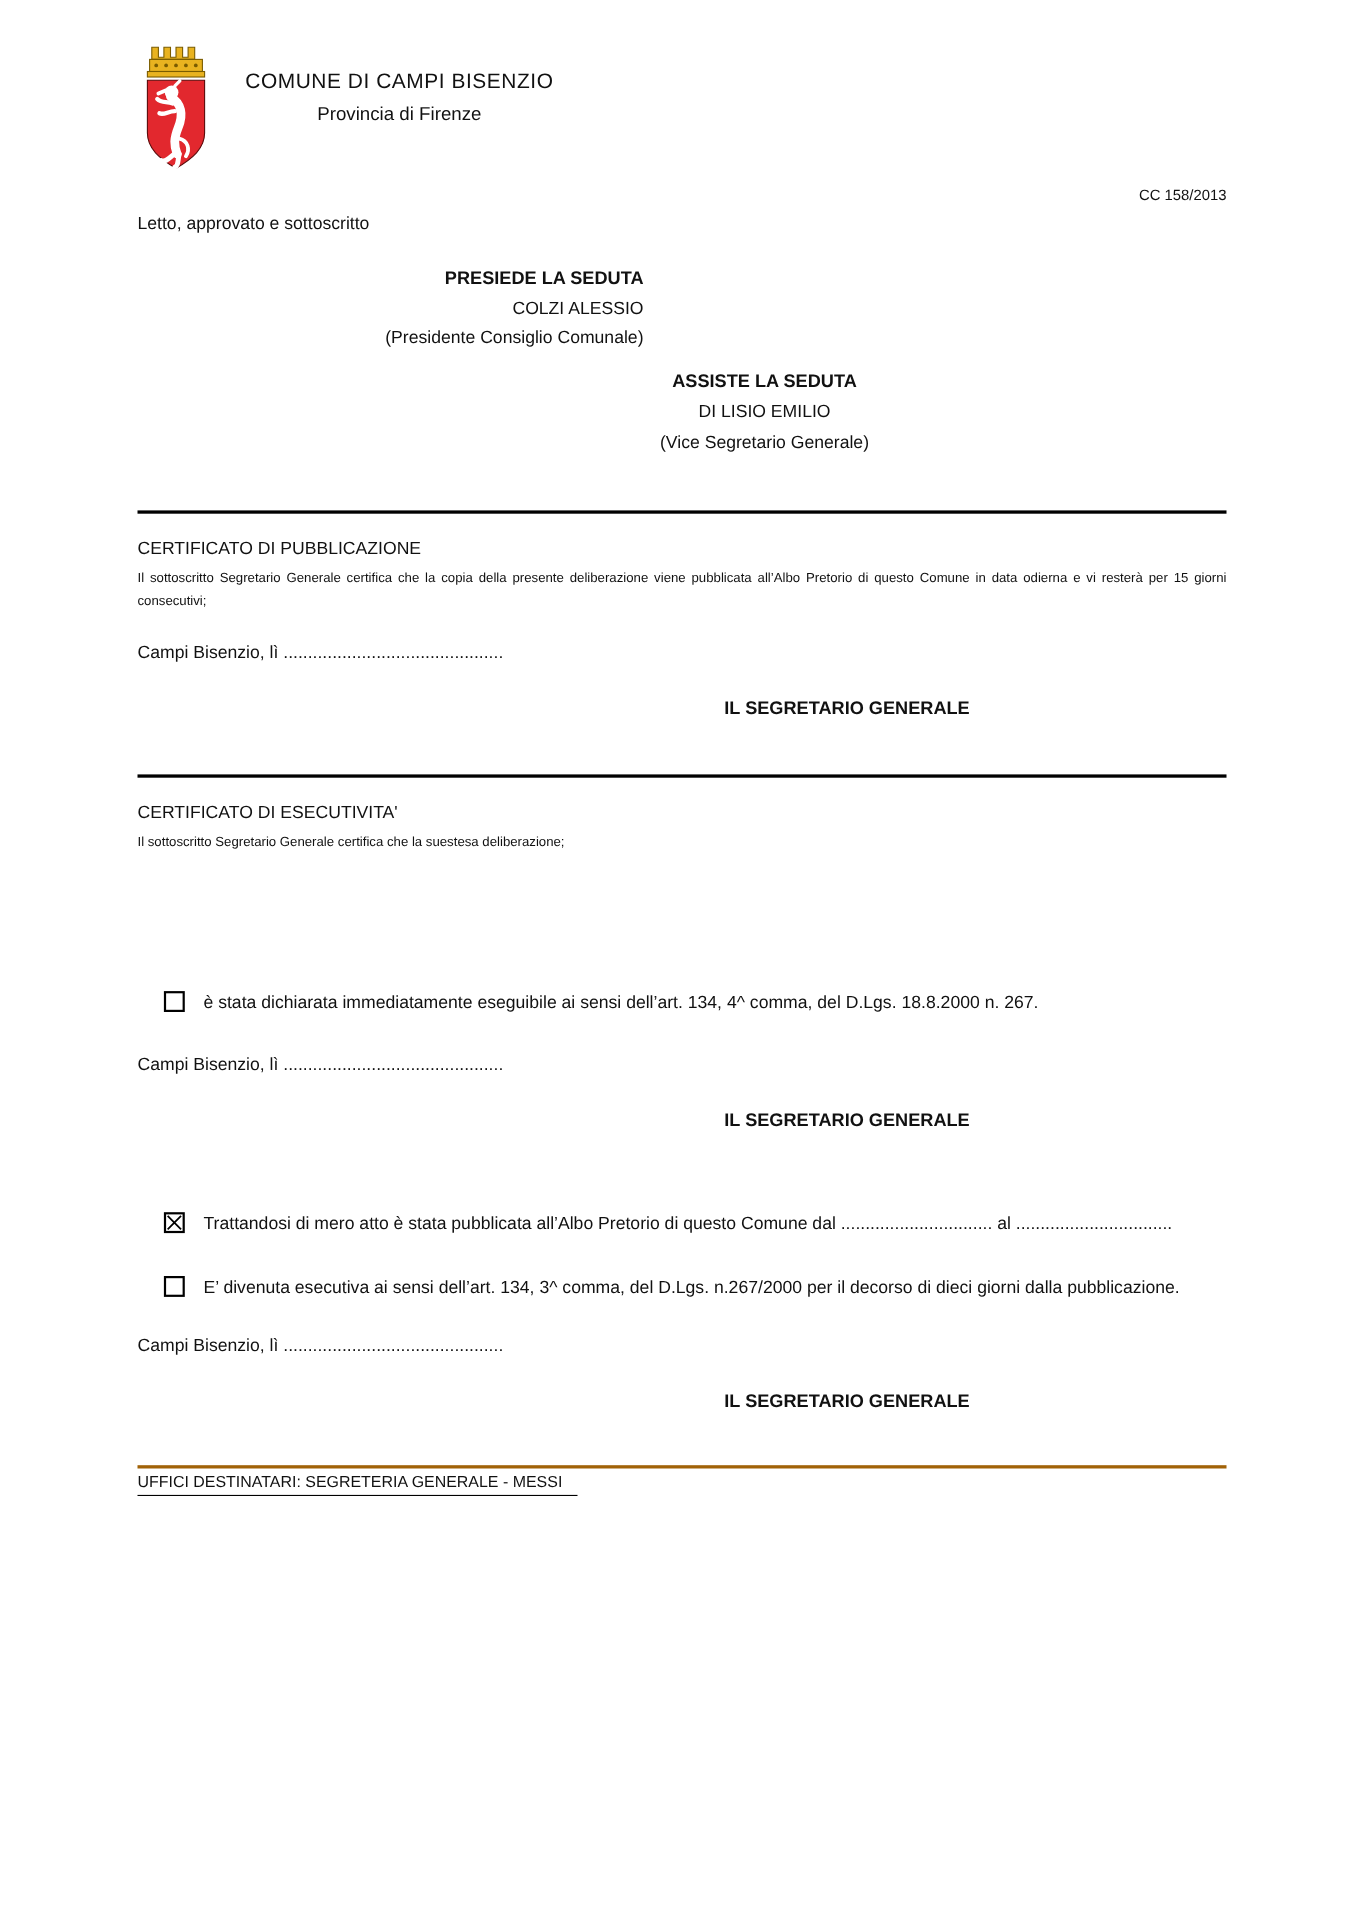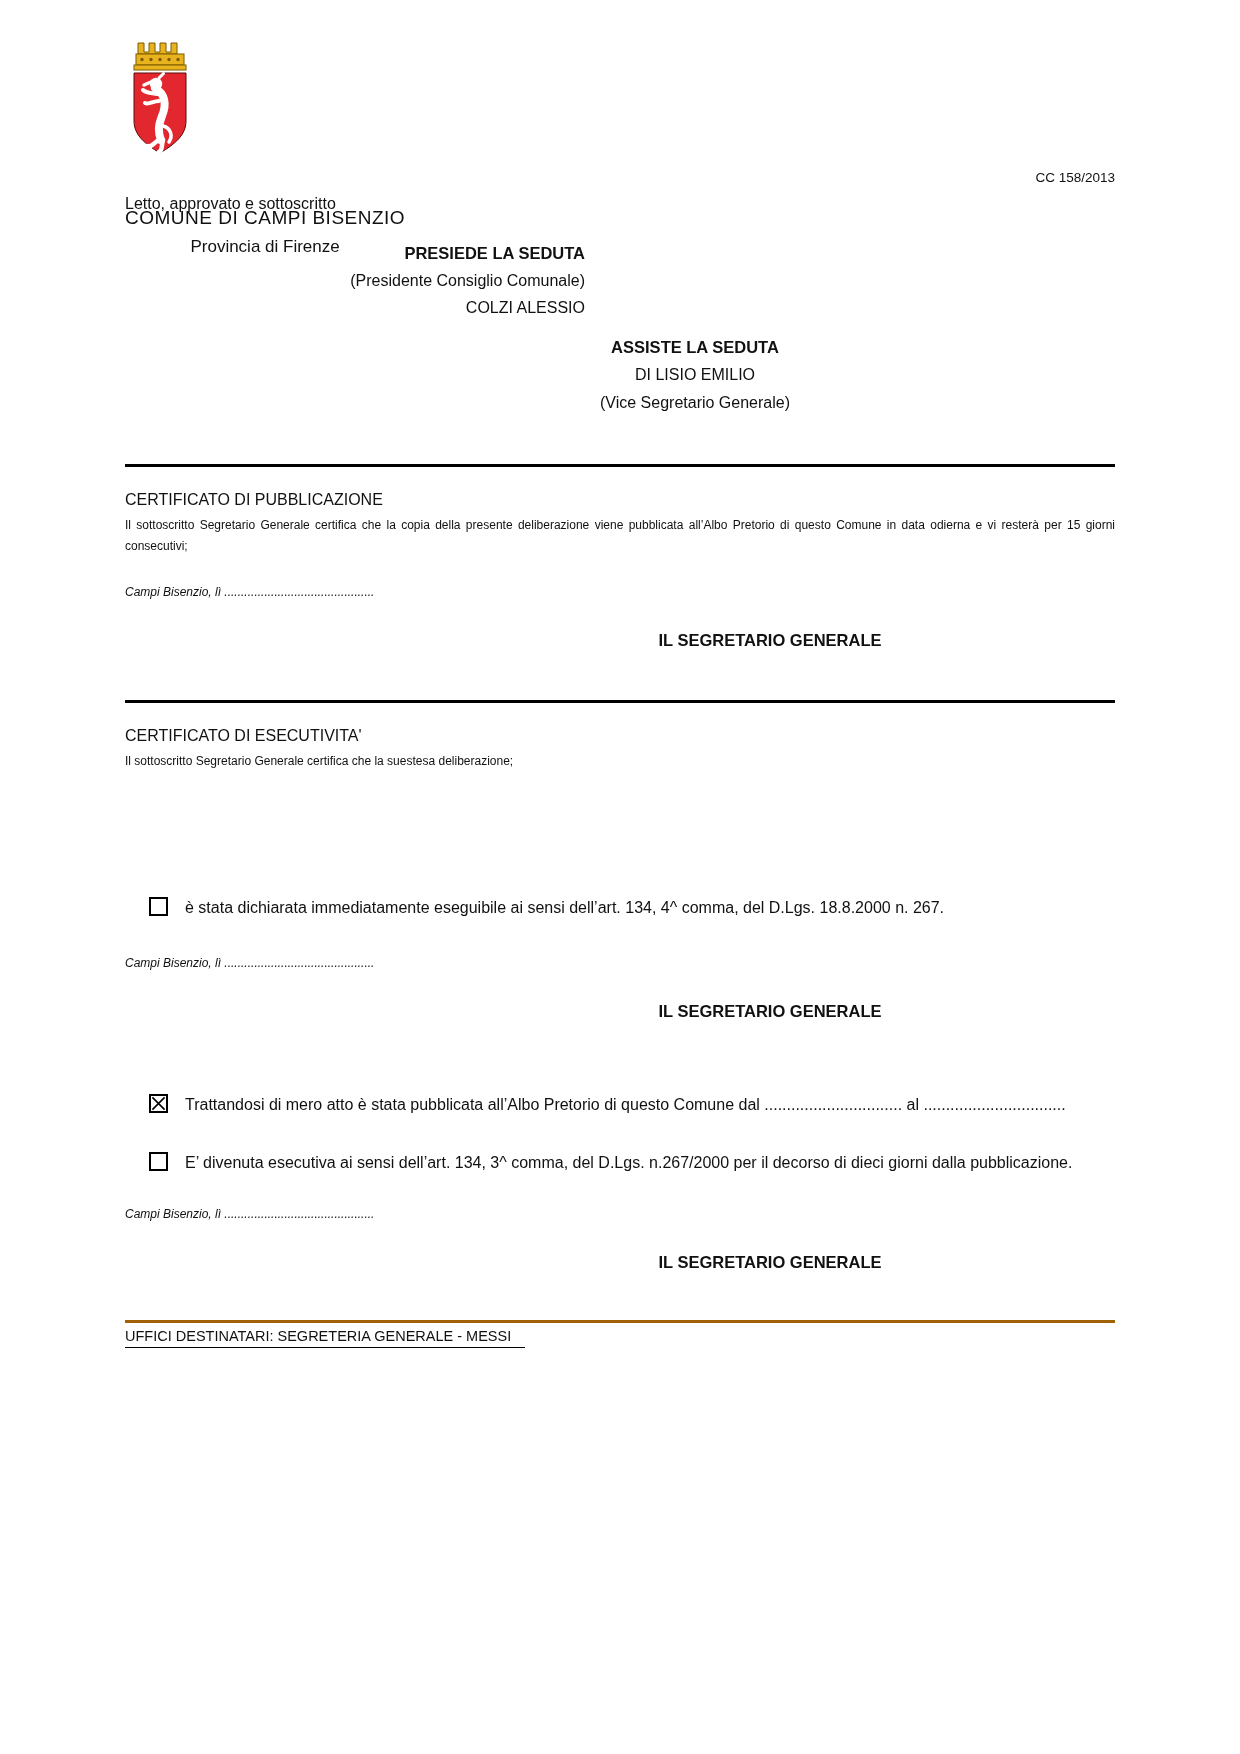--- a/index.html
+++ b/index.html
@@ -9,37 +9,37 @@
     height: 1754px;
     margin: 0 auto;
     background: #ffffff;
     font-family: "Liberation Sans", "DejaVu Sans", sans-serif;
     color: #111;
     box-sizing: border-box;
     padding: 40px 125px 0 125px;
     overflow: hidden;
   }
   
-  .header-row { display: flex; align-items: flex-start; gap: 28px; height: 118px; flex-direction: column; }
+  .header-row { display: flex; align-items: flex-start; gap: 28px; height: 118px; }
   .coa { width: 70px; height: 115px; flex: none; }
   .org { margin-top: 24px; display: inline-block; text-align: center; }
   .org-name { font-size: 19px; letter-spacing: .5px; white-space: nowrap; }
   .org-prov { font-size: 17px; margin-top: 8px; }
   .doc-ref { text-align: right; font-size: 13.5px; margin-top: 12px; }
   .letto { font-size: 16px; margin-top: 10px; }
   
   .presiede { width: 460px; text-align: right; margin-top: 26px; line-height: 1.7; font-size: 16px; }
   .assiste  { width: 420px; margin-left: 360px; text-align: center; margin-top: 12px; line-height: 1.7; font-size: 16px; }
   .blk-title { font-weight: bold; font-size: 16.5px; }
   
   .rule { border: 0; border-top: 3px solid #000; margin: 0; margin-top: 48px; }
   .rule.r2 { margin-top: 50px; }
   .sec-title { font-size: 16px; margin-top: 24px; }
   .para { font-size: 12px; line-height: 1.75; text-align: justify; margin-top: 6px; }
-  .date-line { font-size: 12px; margin-top: 28px; font-style: italic; }
+  .date-line { font-size: 16px; margin-top: 28px; }
   .date-line.d2 { margin-top: 30px; }
   .date-line.d3 { margin-top: 26px; }
   .signature { font-weight: bold; font-size: 16.5px; text-align: center; padding-left: 300px; margin-top: 32px; }
   
   .check-item { display: flex; align-items: flex-start; padding-left: 24px; }
   .check-item.i1 { margin-top: 118px; }
   .check-item.i2 { margin-top: 66px; }
   .check-item.i3 { margin-top: 22px; }
   .checkbox { width: 19px; height: 19px; border: 2px solid #000; flex: none; margin-top: 7px; box-sizing: border-box; position: relative; background: #fff; }
   .checkbox svg.x { position: absolute; inset: 0; width: 100%; height: 100%; visibility: hidden; }
@@ -89,22 +89,22 @@
       <div class="org-prov">Provincia di Firenze</div>
     </div>
   </div>
 
   <div class="doc-ref">CC 158/2013</div>
 
   <div class="letto">Letto, approvato e sottoscritto</div>
 
   <div class="presiede">
     <div class="blk-title">PRESIEDE LA SEDUTA</div>
+    <div>COLZI ALESSIO</div>
     <div>(Presidente Consiglio Comunale)</div>
-    <div>COLZI ALESSIO</div>
   </div>
 
   <div class="assiste">
     <div class="blk-title">ASSISTE LA SEDUTA</div>
     <div>DI LISIO EMILIO</div>
     <div>(Vice Segretario Generale)</div>
   </div>
 
   <hr class="rule">
 

